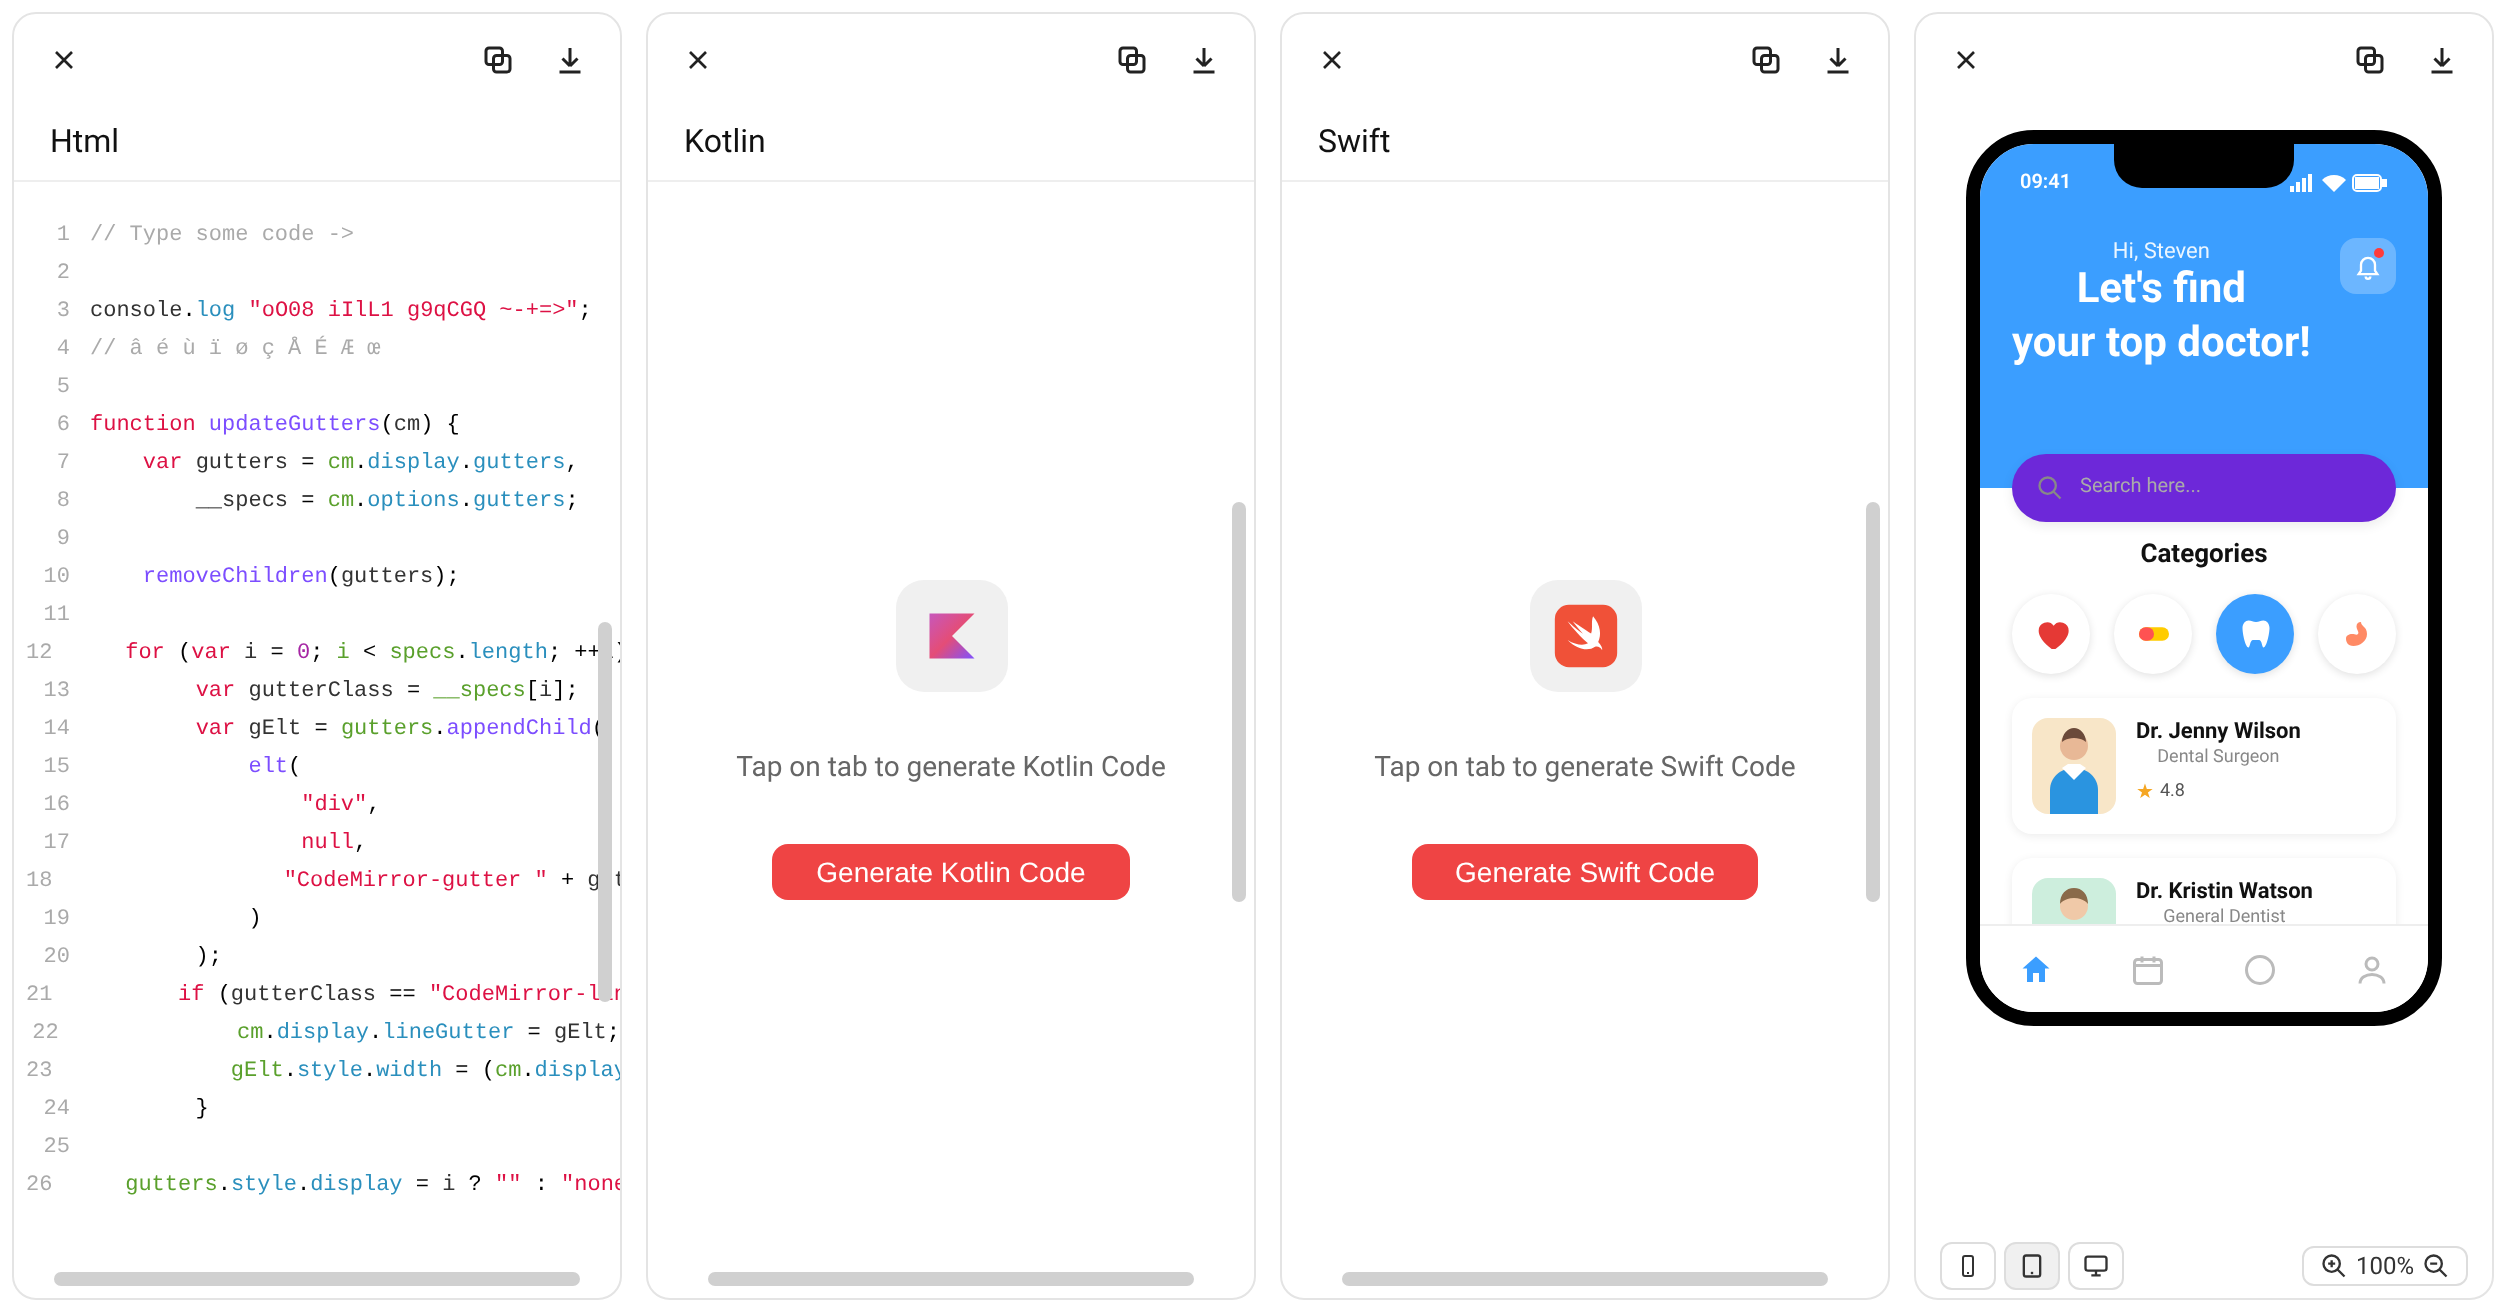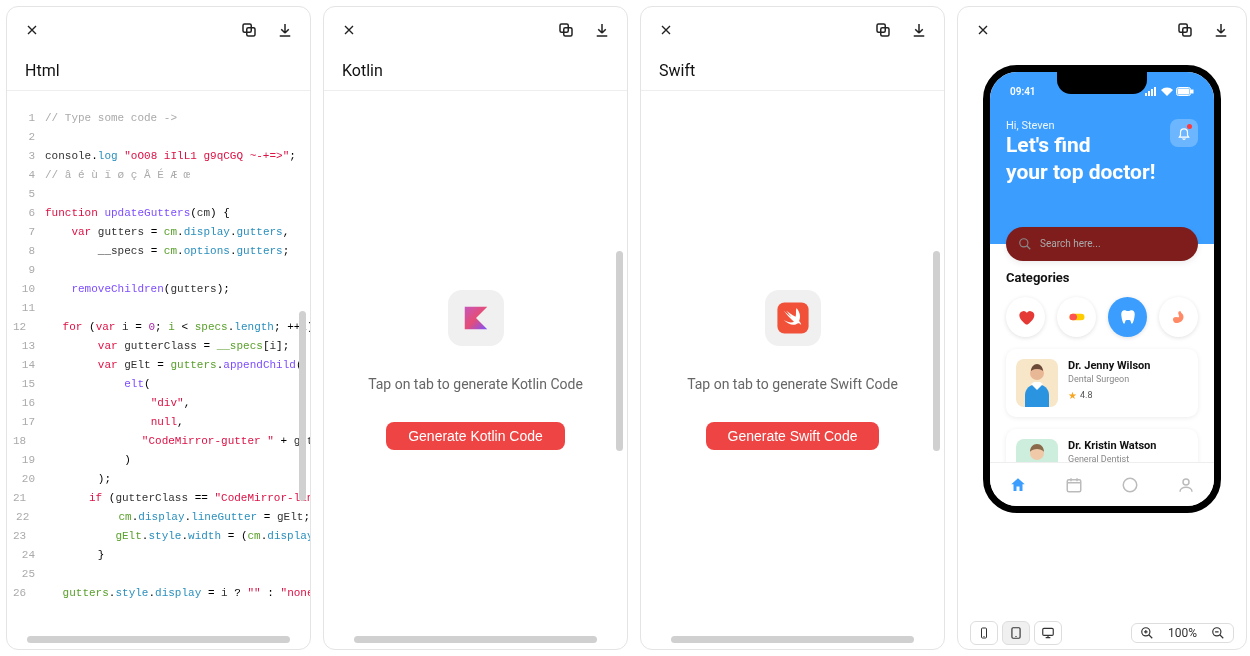--- a/index.html
+++ b/index.html
@@ -142,20 +142,21 @@
     overflow: hidden;
   }
   .phone {
     width: 238px;
     height: 448px;
     border: 7px solid #000;
     border-radius: 34px;
     background: #fff;
     position: relative;
     overflow: hidden;
+    text-align: center;
   }
   .notch {
     position: absolute;
     top: 0;
     left: 50%;
     transform: translateX(-50%);
     width: 90px;
     height: 22px;
     background: #000;
     border-bottom-left-radius: 14px;
@@ -198,21 +199,21 @@
   }
   .hero-title {
     font-size: 21px;
     font-weight: 700;
     line-height: 1.28;
     margin-top: 0;
   }
   .search-pill {
     position: absolute;
     left: 16px; right: 16px; bottom: -17px;
-    background: #7f1d1d;
+    background: #6d28d9;
     border-radius: 22px;
     height: 34px;
     display: flex;
     align-items: center;
     padding: 0 12px;
     gap: 8px;
     color: #aaa;
     font-size: 10px;
     box-shadow: 0 2px 6px rgba(0,0,0,0.08);
   }
@@ -264,21 +265,21 @@
   .preview-toolbar {
     display:flex; align-items:center; width:100%; margin-top: auto; padding: 4px 2px 0 2px;
   }
   .dev-btn {
     width: 28px; height: 24px; border:1px solid #ddd; border-radius:6px;
     display:flex; align-items:center; justify-content:center; margin-right:4px;
     color:#333; background:#fff; cursor:pointer;
   }
   .dev-btn.active { background:#f0f0f0; }
   .zoom-group {
-    margin-left:auto; display:flex; align-items:center; gap:14px;
+    margin-left:auto; display:flex; align-items:center; gap:4px;
     border:1px solid #ddd; border-radius:6px; padding: 2px 8px;
   }
   .zoom-btn { background:none; border:none; cursor:pointer; color:#333; display:flex; align-items:center; }
   .zoom-val { font-size:12px; color:#333; }
   svg { display:block; }
 </style>
 </head>
 <body>
 
 <div class="panel">

